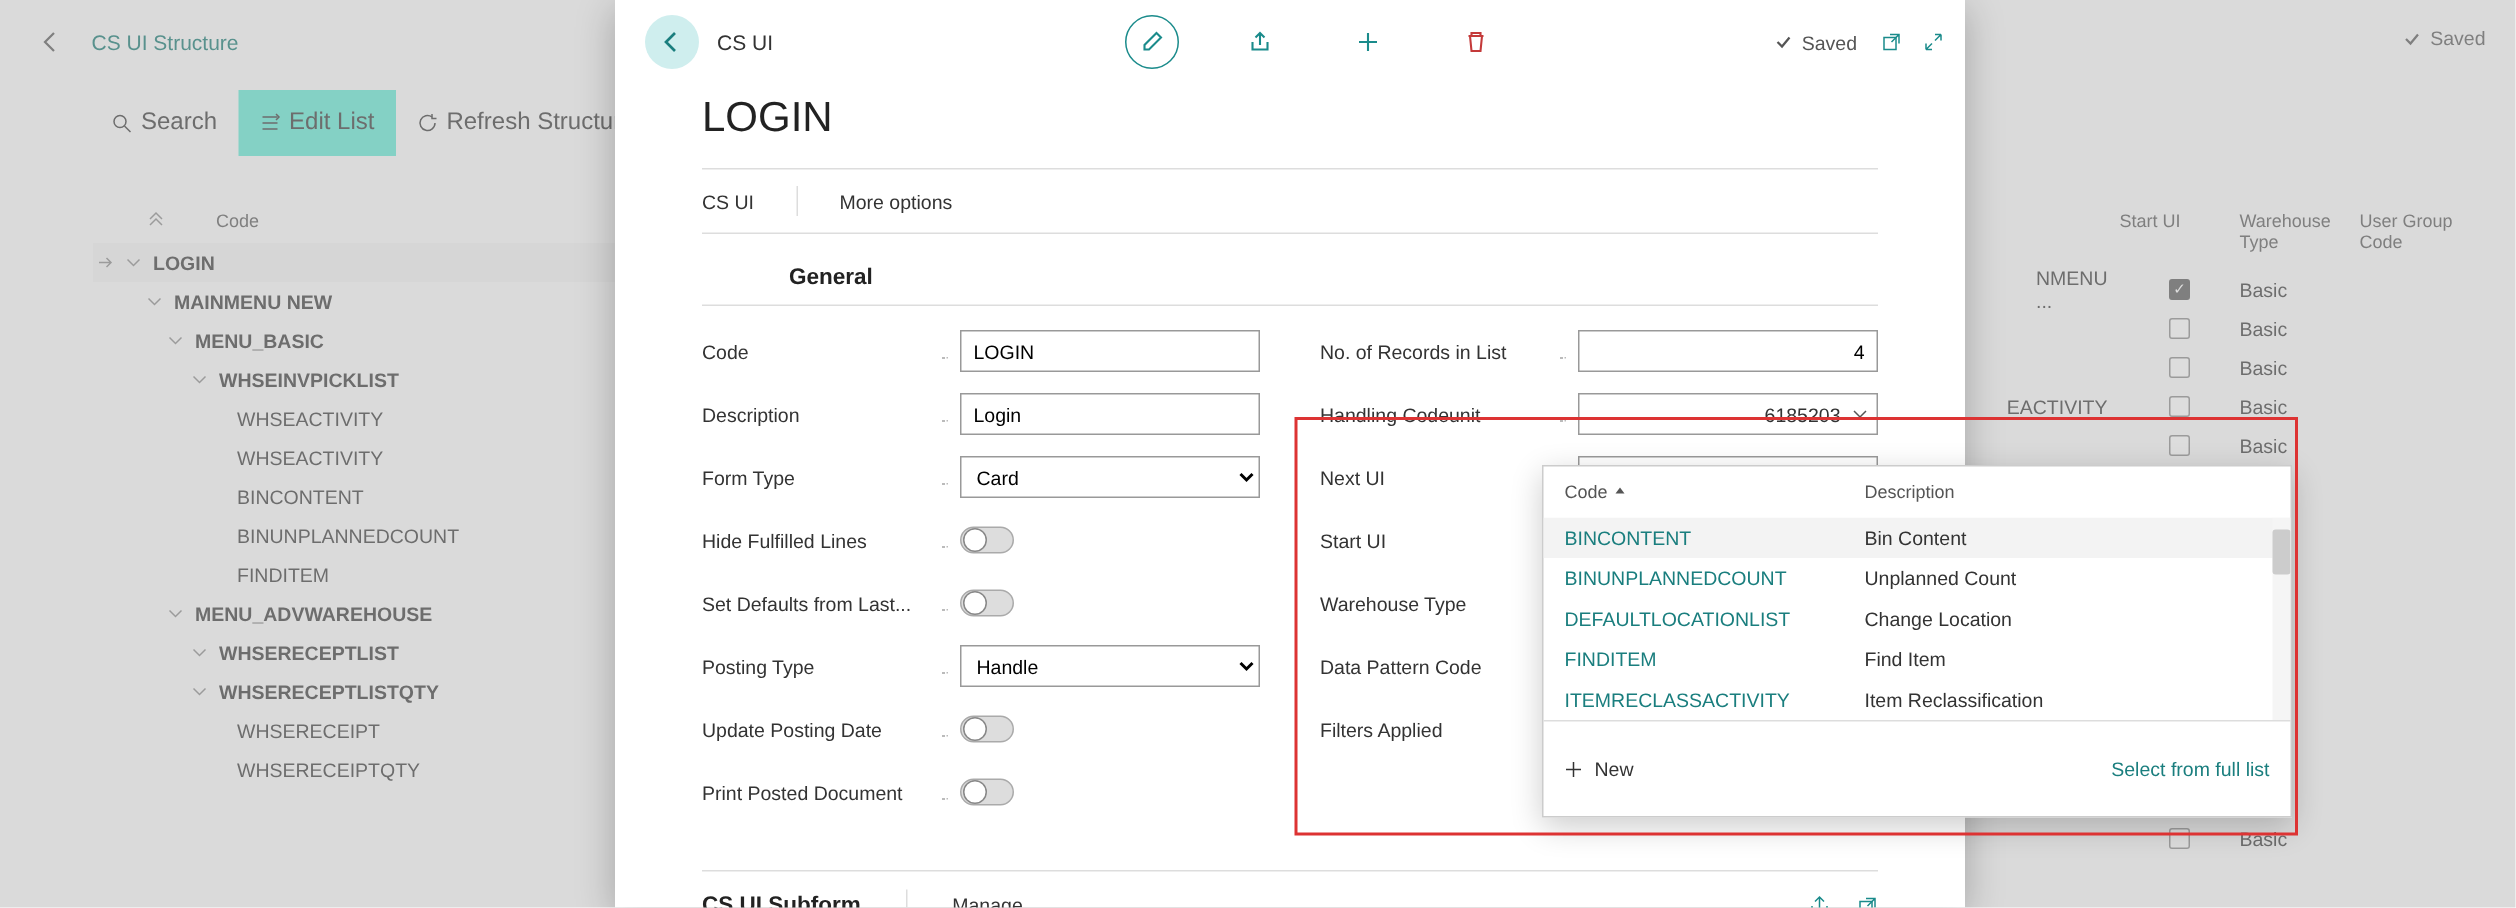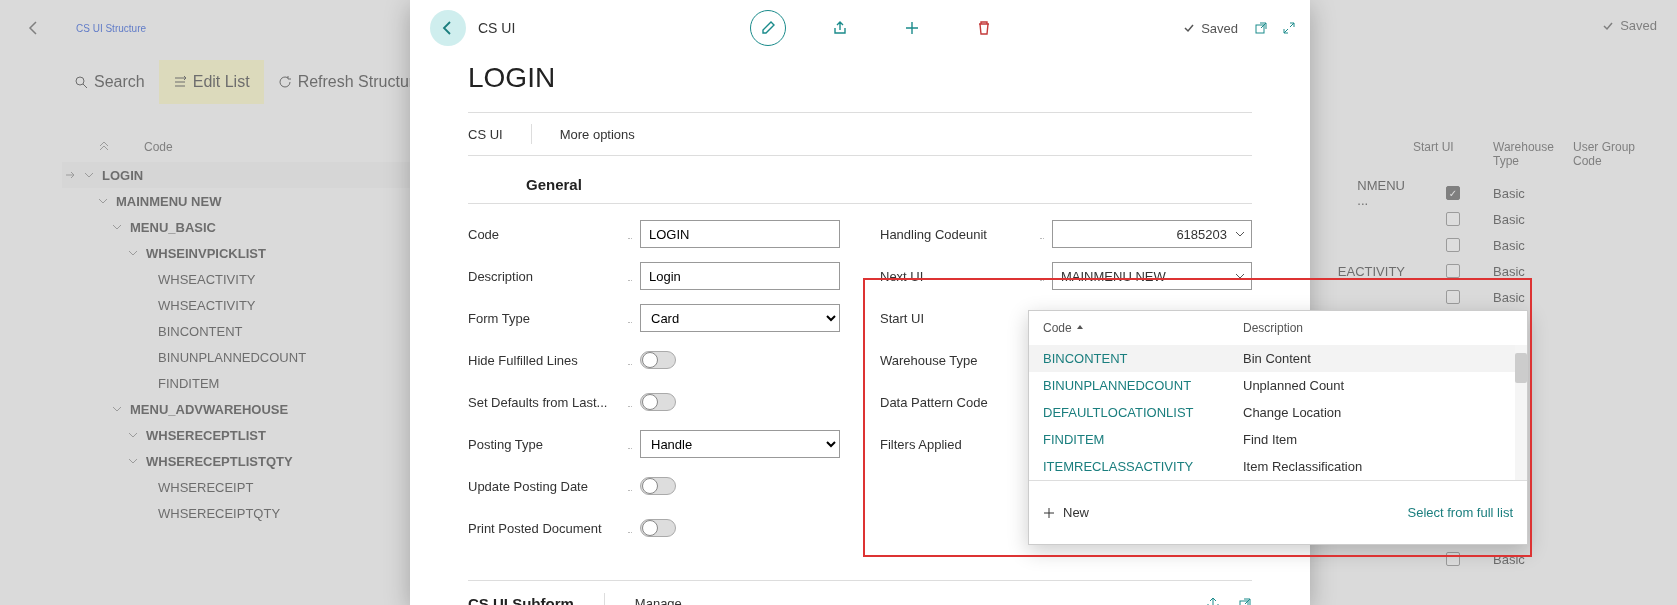--- a/index.html
+++ b/index.html
@@ -2,26 +2,26 @@
 <html><head>
 <meta charset="utf-8">
 <style>
 *{box-sizing:border-box;margin:0;padding:0;font-family:"Segoe UI",Arial,sans-serif}
 body{background:#e8e8e8;width:1677px;height:605px;position:relative;overflow:hidden;color:#333}
 .bg-page{position:absolute;left:0;top:0;width:1677px;height:605px;background:#fafafa}
 .bg-dim{position:absolute;left:0;top:0;width:1677px;height:605px;background:rgba(180,180,180,0.45)}
 
 .bg-header{position:absolute;left:0;top:0;width:1677px;height:56px;display:flex;align-items:center;padding:0 20px}
 .back-arrow-bg{width:28px;height:28px;border-radius:50%;display:flex;align-items:center;justify-content:center;color:#555}
-.bg-title{margin-left:28px;font-size:10px;color:#1d4ed8}
+.bg-title{margin-left:13px;font-size:14px;color:#0f766e}
 .bg-saved{position:absolute;right:20px;top:18px;font-size:13px;color:#555;display:flex;align-items:center;gap:6px}
 
 .bg-toolbar{position:absolute;left:60px;top:60px;display:flex;align-items:center;height:44px}
 .bg-tool{display:flex;align-items:center;gap:6px;padding:0 14px;height:44px;font-size:16px;color:#333}
-.bg-tool.active{background:#fef9c3}
+.bg-tool.active{background:#5eead4}
 
 .bg-tree{position:absolute;left:62px;top:140px;width:340px}
 .tree-head{display:flex;align-items:center;gap:8px;font-size:12px;color:#555;margin-bottom:8px;padding-left:36px}
 .tree-row{display:flex;align-items:center;height:26px;font-size:13px;color:#333;position:relative;padding-left:22px}
 .tr-arrow{position:absolute;left:2px;color:#888}
 .tr-caret{display:inline-flex;width:14px;color:#888;margin-right:4px}
 .ind1{padding-left:36px}.ind2{padding-left:50px}.ind3{padding-left:66px}.ind4{padding-left:96px}
 .tree-row.bold{font-weight:600}
 .tree-row.sel{background:#f3f3f3}
 .tree-more{position:absolute;right:-22px;top:0;bottom:0;width:22px;display:flex;align-items:center;justify-content:center;color:#888;background:#f3f3f3}
@@ -413,20 +413,25 @@
         <span class="f-label">Print Posted Document</span>
         <span class="f-dots"></span>
         <div style="width:200px">
             <div class="toggle"></div>
           </div>
       </div>
     </div>
 
     <div class="form-col">
       <div class="form-row">
+        <span class="f-label">No. of Records in List</span>
+        <span class="f-dots"></span>
+        <input class="f-input right" value="4" style="">
+      </div>
+      <div class="form-row">
         <span class="f-label">Handling Codeunit</span>
         <span class="f-dots"></span>
         <div class="f-input-dd">
           <span style="margin-left:auto">6185203</span>
           <span class="dd-caret">
               <svg width="10" height="10" viewBox="0 0 10 10">
                 <path d="M1 3 L5 7 L9 3" stroke="currentColor" fill="none"></path>
               </svg>
             </span>
         </div>

